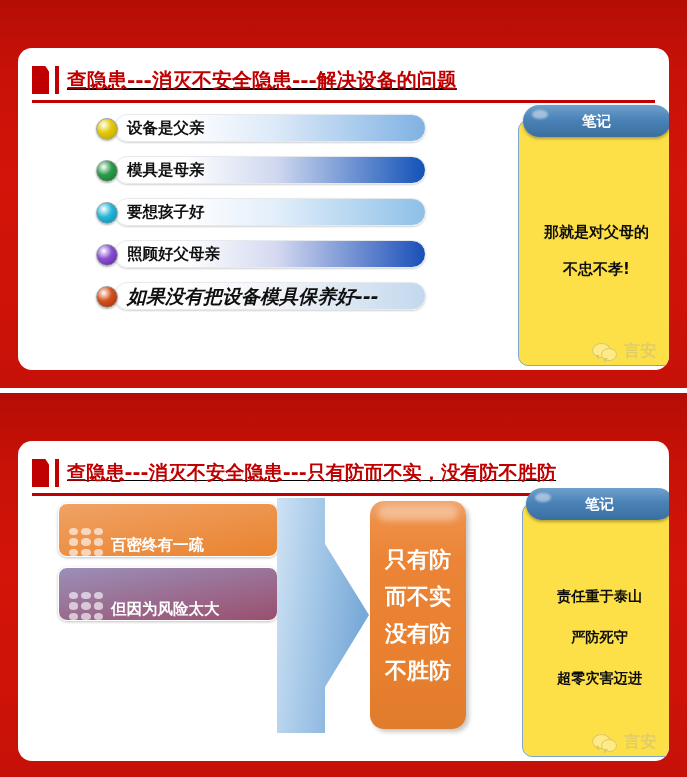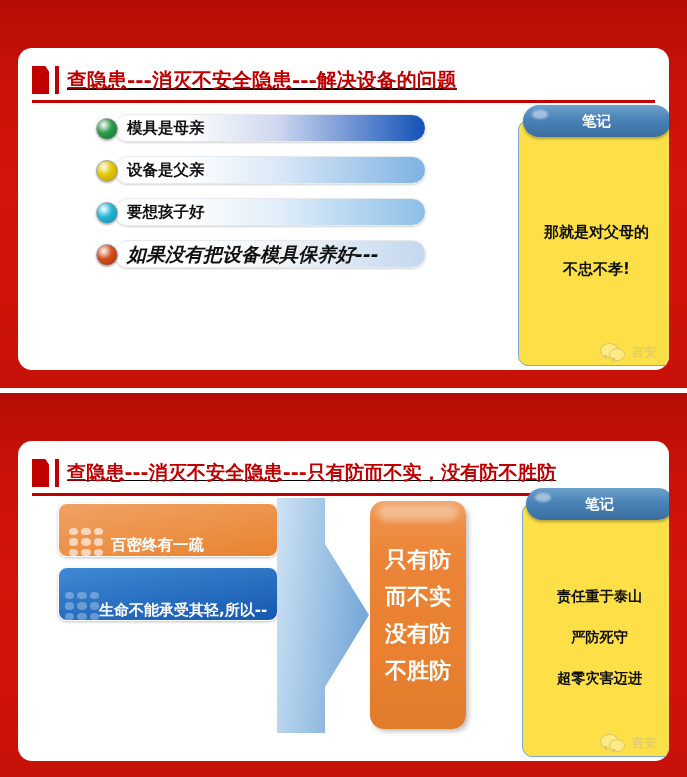--- a/index.html
+++ b/index.html
@@ -209,21 +209,21 @@
     border-left: 4px solid transparent;
     border-top: 5px solid #9b9b9b;
   }
   .wm-bubble-b::after {
     content: ""; position: absolute;
     left: 2px; bottom: -3px;
     border-right: 4px solid transparent;
     border-top: 5px solid #9b9b9b;
   }
   .wm-text {
-    font-size: 12px;
+    font-size: 16px;
     font-weight: bold;
     color: #a8a8a8;
     margin-left: 2px;
     letter-spacing: 0.5px;
   }
 
   
   .stack {
     position: absolute;
     left: 40px; top: 62px;
@@ -314,33 +314,38 @@
 
     <div class="title-row">
       <span class="title-flag"></span>
       <span class="title-bar"></span>
       <span class="title-text">查隐患---消灭不安全隐患---解决设备的问题</span>
     </div>
     <div class="title-underline"></div>
 
     <div class="bullets">
       <div class="bullet-row">
+        <span class="bullet-pill" id="pill-1-0" style="background: linear-gradient(90deg, rgb(255, 255, 255) 0%, rgb(255, 255, 255) 22%, rgb(219, 233, 248) 52%, rgb(127, 178, 227) 100%);"></span>
+        <span class="bullet-dot" id="dot-1-0" style="background: radial-gradient(circle at 34% 30%, rgb(255, 255, 255) 0%, rgb(227, 200, 0) 42%, rgb(184, 160, 0) 100%);"></span>
+        <span class="bullet-label">设备是父亲</span>
+      </div>
+      <div class="bullet-row">
         <span class="bullet-pill" id="pill-1-1" style="background: linear-gradient(90deg, rgb(255, 255, 255) 0%, rgb(255, 255, 255) 22%, rgb(207, 216, 239) 52%, rgb(19, 82, 184) 100%);"></span>
         <span class="bullet-dot" id="dot-1-1" style="background: radial-gradient(circle at 34% 30%, rgb(255, 255, 255) 0%, rgb(46, 155, 74) 42%, rgb(20, 112, 47) 100%);"></span>
         <span class="bullet-label">模具是母亲</span>
-      </div>
-      <div class="bullet-row">
-        <span class="bullet-pill" id="pill-1-0" style="background: linear-gradient(90deg, rgb(255, 255, 255) 0%, rgb(255, 255, 255) 22%, rgb(219, 233, 248) 52%, rgb(127, 178, 227) 100%);"></span>
-        <span class="bullet-dot" id="dot-1-0" style="background: radial-gradient(circle at 34% 30%, rgb(255, 255, 255) 0%, rgb(227, 200, 0) 42%, rgb(184, 160, 0) 100%);"></span>
-        <span class="bullet-label">设备是父亲</span>
       </div>
       <div class="bullet-row">
         <span class="bullet-pill" id="pill-1-2" style="background: linear-gradient(90deg, rgb(255, 255, 255) 0%, rgb(255, 255, 255) 22%, rgb(226, 238, 250) 52%, rgb(141, 192, 232) 100%);"></span>
         <span class="bullet-dot" id="dot-1-2" style="background: radial-gradient(circle at 34% 30%, rgb(255, 255, 255) 0%, rgb(39, 182, 216) 42%, rgb(11, 134, 168) 100%);"></span>
         <span class="bullet-label">要想孩子好</span>
+      </div>
+      <div class="bullet-row">
+        <span class="bullet-pill" id="pill-1-3" style="background: linear-gradient(90deg, rgb(255, 255, 255) 0%, rgb(255, 255, 255) 22%, rgb(212, 217, 240) 52%, rgb(26, 79, 184) 100%);"></span>
+        <span class="bullet-dot" id="dot-1-3" style="background: radial-gradient(circle at 34% 30%, rgb(255, 255, 255) 0%, rgb(138, 79, 208) 42%, rgb(92, 38, 160) 100%);"></span>
+        <span class="bullet-label">照顾好父母亲</span>
       </div>
       <div class="bullet-row">
         <span class="bullet-pill" id="pill-1-4" style="background: linear-gradient(90deg, rgb(255, 255, 255) 0%, rgb(255, 255, 255) 22%, rgb(242, 244, 247) 52%, rgb(195, 216, 238) 100%);"></span>
         <span class="bullet-dot" id="dot-1-4" style="background: radial-gradient(circle at 34% 30%, rgb(255, 255, 255) 0%, rgb(212, 80, 28) 42%, rgb(156, 47, 8) 100%);"></span>
         <span class="bullet-label">如果没有把设备模具保养好---</span>
       </div>
     </div>
 
     <div class="note-box" id="note-1">
       <div class="note-header">笔记</div>
@@ -381,33 +386,33 @@
             <i></i>
             <i></i>
             <i></i>
             <i></i>
             <i></i>
             <i></i>
             <i></i>
         </span>
         <span class="stack-label">百密终有一疏</span>
       </div>
-      <div class="stack-box" id="stack-box-3" style="background: linear-gradient(170deg, rgb(63, 138, 212) 0%, rgb(21, 88, 176) 100%);">
+      <div class="stack-box" id="stack-box-2" style="background: linear-gradient(170deg, rgb(155, 143, 184) 0%, rgb(154, 79, 110) 100%);">
         <span class="dot-grid">
           <i></i>
             <i></i>
             <i></i>
             <i></i>
             <i></i>
             <i></i>
             <i></i>
             <i></i>
             <i></i>
         </span>
-        <span class="stack-label">生命不能承受其轻,所以--</span>
+        <span class="stack-label">但因为风险太大</span>
       </div>
     </div>
 
     <div class="arrow">
       <svg width="110" height="235" viewBox="0 0 110 235" xmlns="http://www.w3.org/2000/svg">
         <defs>
           <linearGradient id="arrGrad" x1="0" y1="0" x2="1" y2="0.25">
             <stop offset="0%" stop-color="#cfe2f4"></stop>
             <stop offset="45%" stop-color="#a6c9e8"></stop>
             <stop offset="100%" stop-color="#79a9d8"></stop>

